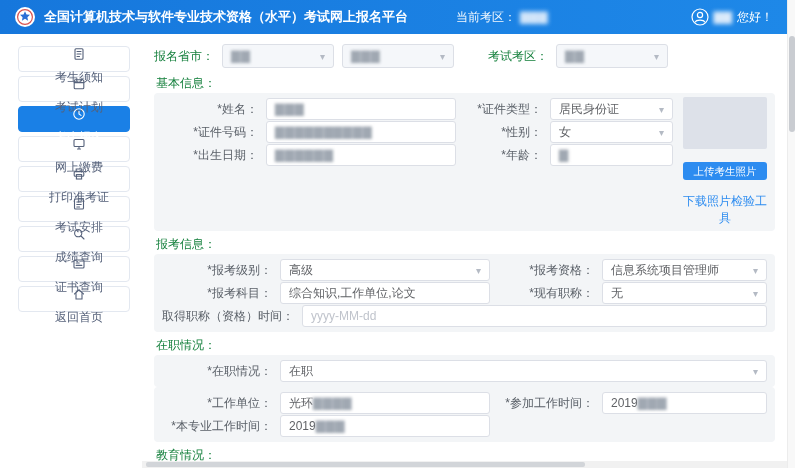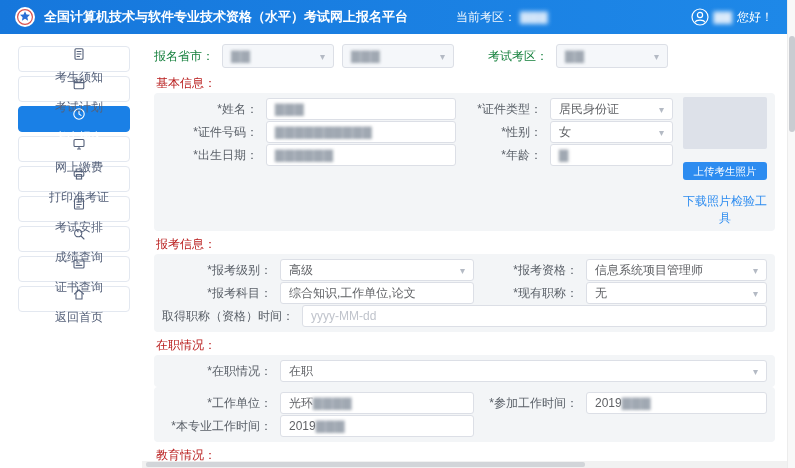--- a/index.html
+++ b/index.html
@@ -40,29 +40,29 @@
   .rail-dot.faint1 { left:6px; top:250px; width:5px; height:5px; background:#ccd6e4; }
   .rail-dot.faint2 { left:6px; top:285px; width:5px; height:5px; background:#ccd6e4; }
   
   .main {
     position:absolute; top:34px; left:142px; right:8px; bottom:0;
     background:#fff; padding:8px 12px; overflow:hidden;
   }
   .blue { color:#15803d; }
   .toolbar { display:flex; align-items:center; gap:8px; margin:2px 0 8px; }
   .toolbar .ml { margin-left:26px; }
-  .sec-title { color:#b91c1c; margin:6px 2px 3px; line-height:14px; }
+  .sec-title { color:#15803d; margin:6px 2px 3px; line-height:14px; }
   .panel { background:#f3f5f7; border-radius:4px; padding:4px 8px; }
   .basic-wrap { display:flex; }
   .basic-fields { flex:1; }
   .row { display:flex; align-items:center; margin:1px 0; }
   .lb { text-align:right; padding-right:8px; flex-shrink:0; white-space:nowrap; color:#5a6068; }
   .lb.auto { width:auto; }
   .panel .lb.l1 { width:118px; }
-  .panel .ctl.g1 { width:194px; }
+  .panel .ctl.g1 { width:210px; }
   .panel .lb.l2 { width:112px; }
   .panel .ctl.g2 { flex:1; }
   .basic .lb.l1 { width:104px; }
   .basic .ctl.g1 { width:190px; }
   .basic .lb.l2 { width:94px; }
   .basic .ctl.g2 { flex:1; }
   .ctl.full { flex:1; }
   .ctl {
     height:22px; background:#fff; border:1px solid #dcdfe6; border-radius:3px;
     display:flex; align-items:center; padding:0 8px; overflow:hidden;

